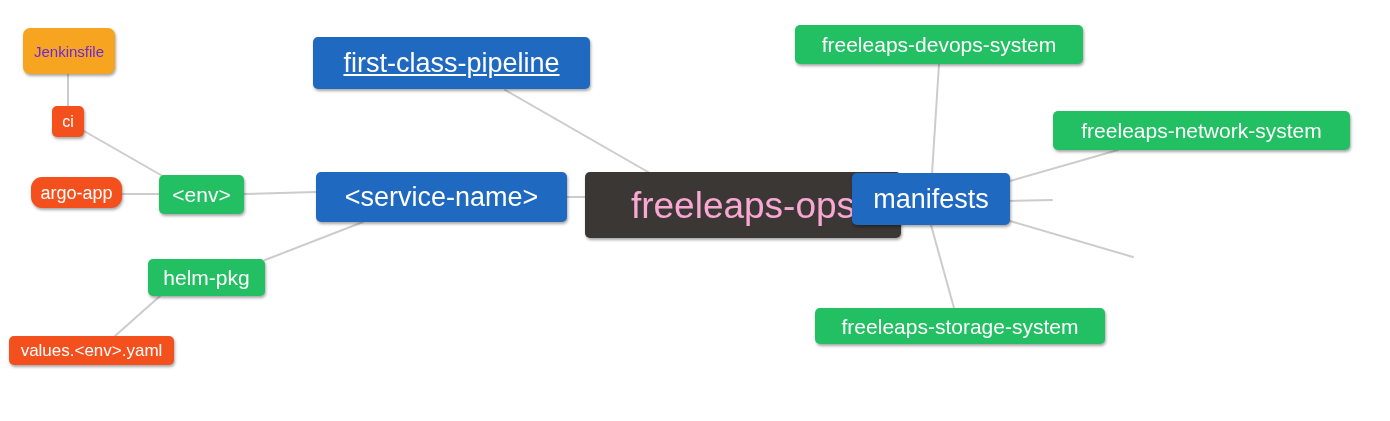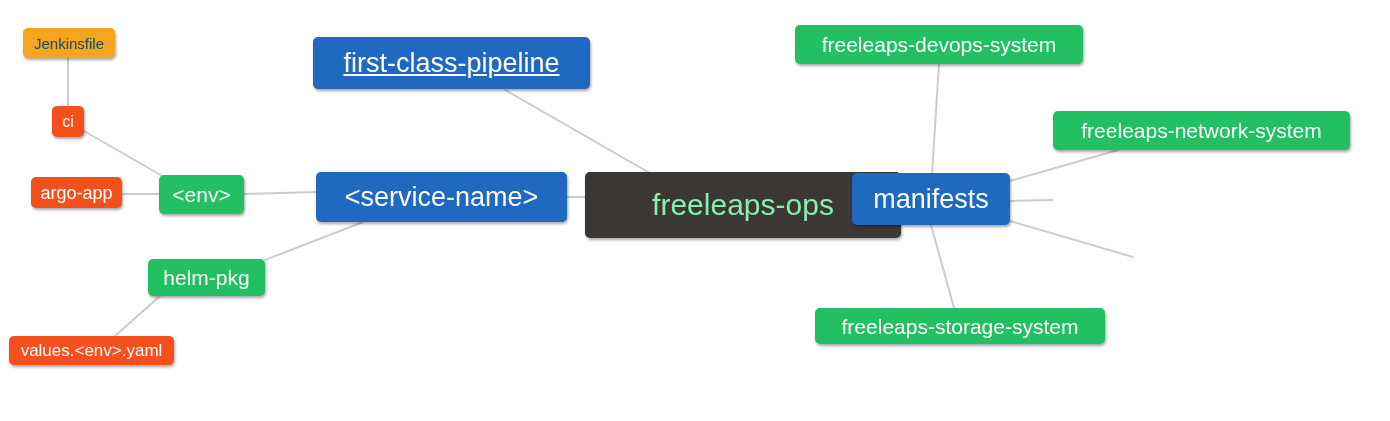--- a/index.html
+++ b/index.html
@@ -49,26 +49,26 @@
       <line x1="166" y1="178" x2="84" y2="131" stroke="#cccccc" stroke-width="2" stroke-linecap="round"></line>
       <line x1="159" y1="194" x2="122" y2="194" stroke="#cccccc" stroke-width="2" stroke-linecap="round"></line>
       <line x1="68" y1="106" x2="68" y2="58" stroke="#cccccc" stroke-width="2" stroke-linecap="round"></line>
       <line x1="160" y1="296" x2="115" y2="336" stroke="#cccccc" stroke-width="2" stroke-linecap="round"></line>
       <line x1="932" y1="174" x2="939" y2="64" stroke="#cccccc" stroke-width="2" stroke-linecap="round"></line>
       <line x1="1010" y1="181" x2="1118" y2="150" stroke="#cccccc" stroke-width="2" stroke-linecap="round"></line>
       <line x1="1010" y1="201" x2="1052" y2="200" stroke="#cccccc" stroke-width="2" stroke-linecap="round"></line>
       <line x1="1010" y1="221" x2="1133" y2="257" stroke="#cccccc" stroke-width="2" stroke-linecap="round"></line>
       <line x1="931" y1="225" x2="954" y2="308" stroke="#cccccc" stroke-width="2" stroke-linecap="round"></line>
     </svg>
-<div class="node" style="left: 585px; top: 172px; width: 316px; height: 66px; font-size: 30px; background: rgb(59, 55, 53); color: #86efac;">freeleaps-ops</div>
+<div class="node" style="left: 585px; top: 172px; width: 316px; height: 66px; font-size: 37px; background: rgb(59, 55, 53); color: #f9a8d4;">freeleaps-ops</div>
     <div class="node" style="left: 313px; top: 37px; width: 277px; height: 52px; font-size: 27px; background: rgb(31, 105, 192); color: rgb(255, 255, 255); text-decoration: underline;">first-class-pipeline</div>
     <div class="node" style="left: 316px; top: 172px; width: 251px; height: 50px; font-size: 27px; background: rgb(31, 105, 192); color: rgb(255, 255, 255);">&lt;service-name&gt;</div>
     <div class="node" style="left: 852px; top: 173px; width: 158px; height: 52px; font-size: 27px; background: rgb(31, 105, 192); color: rgb(255, 255, 255);">manifests</div>
     <div class="node" style="left: 159px; top: 175px; width: 85px; height: 39px; font-size: 21px; background: rgb(35, 192, 99); color: rgb(255, 255, 255);">&lt;env&gt;</div>
     <div class="node" style="left: 148px; top: 259px; width: 117px; height: 37px; font-size: 21px; background: rgb(35, 192, 99); color: rgb(255, 255, 255);">helm-pkg</div>
     <div class="node" style="left: 52px; top: 106px; width: 32px; height: 31px; font-size: 16px; background: rgb(244, 80, 30); color: rgb(255, 255, 255);">ci</div>
-    <div class="node" style="left: 31px; top: 177px; width: 91px; height: 31px; font-size: 18px; background: rgb(244, 80, 30); color: rgb(255, 255, 255);">argo-app</div>
+    <div class="node" style="left: 31px; top: 177px; width: 91px; height: 31px; font-size: 18px; background: rgb(244, 80, 30); color: rgb(255, 255, 255); border-radius: 11px;">argo-app</div>
     <div class="node" style="left: 9px; top: 336px; width: 165px; height: 29px; font-size: 17px; background: rgb(244, 80, 30); color: rgb(255, 255, 255);">values.&lt;env&gt;.yaml</div>
-    <div class="node" style="left: 23px; top: 28px; width: 92px; height: 30px; font-size: 15px; background: rgb(247, 165, 33); color: #0c4a6e;">Jenkinsfile</div>
+    <div class="node" style="left: 23px; top: 28px; width: 92px; height: 46px; font-size: 15px; background: rgb(247, 165, 33); color: #6d28d9; border-radius: 7px;">Jenkinsfile</div>
     <div class="node" style="left: 795px; top: 25px; width: 288px; height: 39px; font-size: 21px; background: rgb(35, 192, 99); color: rgb(255, 255, 255);">freeleaps-devops-system</div>
     <div class="node" style="left: 1053px; top: 111px; width: 297px; height: 39px; font-size: 21px; background: rgb(35, 192, 99); color: rgb(255, 255, 255);">freeleaps-network-system</div>
     <div class="node" style="left: 815px; top: 308px; width: 290px; height: 36px; font-size: 21px; background: rgb(35, 192, 99); color: rgb(255, 255, 255);">freeleaps-storage-system</div>
   </div>
 
 </body></html>

